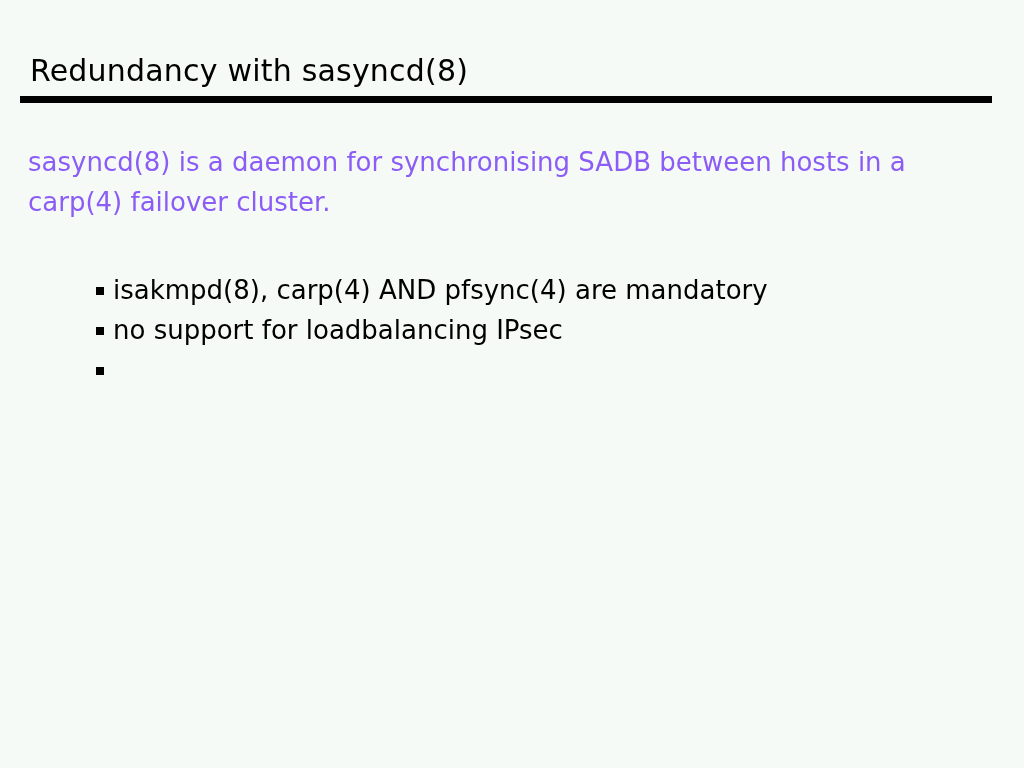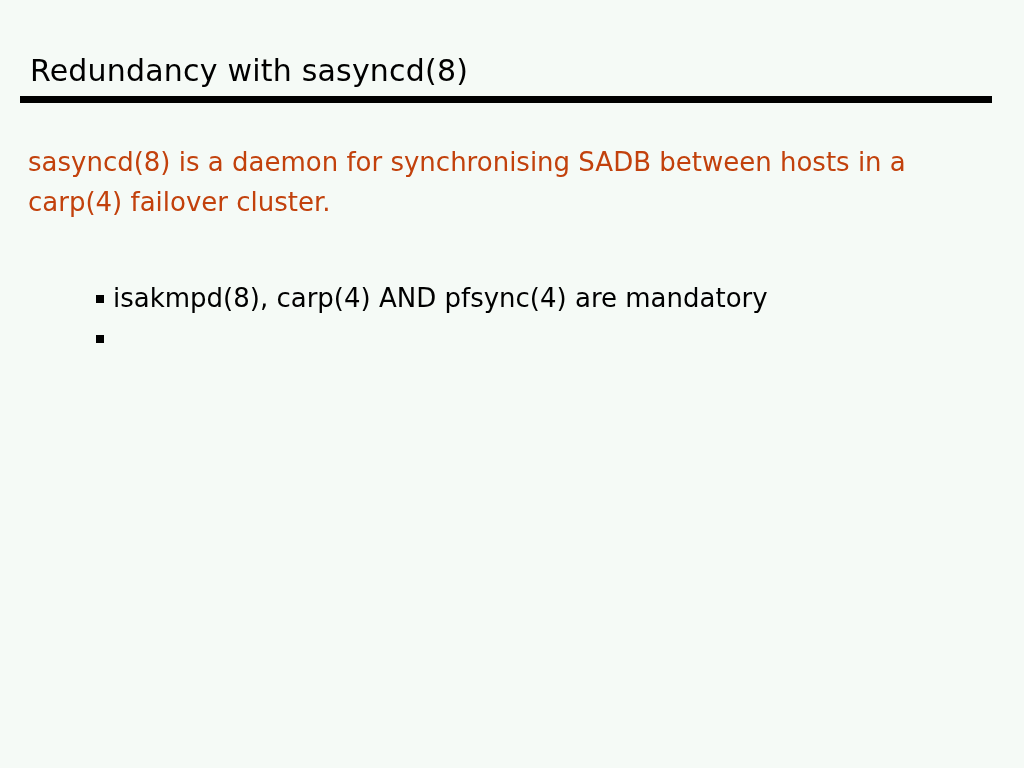--- a/index.html
+++ b/index.html
@@ -48,30 +48,30 @@
     left: 28px;
     top: 142px;
     width: 960px;
   }
 
   .intro-paragraph {
     font-size: 26px;
     line-height: 40px;
     width: 935px;
     margin: 0;
-    color: #c2410c;
+    color: #8b5cf6;
   }
 
   .bullet-list {
     list-style: none;
     margin: 0;
     padding: 0;
     position: absolute;
     left: 40px;
-    top: 136px;
+    top: 128px;
     width: 900px;
   }
 
   .bullet-item {
     position: relative;
     padding-left: 45px;
     font-size: 26px;
     line-height: 40px;
     margin: 0 0 0 0;
     color: #000000;
@@ -107,17 +107,21 @@
     <ul class="bullet-list">
       <li class="bullet-item">
         <span class="bullet-marker"></span>
         <span class="bullet-text">isakmpd(8), carp(4) AND pfsync(4) are mandatory</span>
       </li>
       <li class="bullet-item">
         <span class="bullet-marker"></span>
       </li>
       <li class="bullet-item">
         <span class="bullet-marker"></span>
+        <span class="bullet-text">no support for loadbalancing IPsec</span>
+      </li>
+      <li class="bullet-item">
+        <span class="bullet-marker"></span>
       </li>
     </ul>
 
   </div>
 </div>
 
 </body></html>

